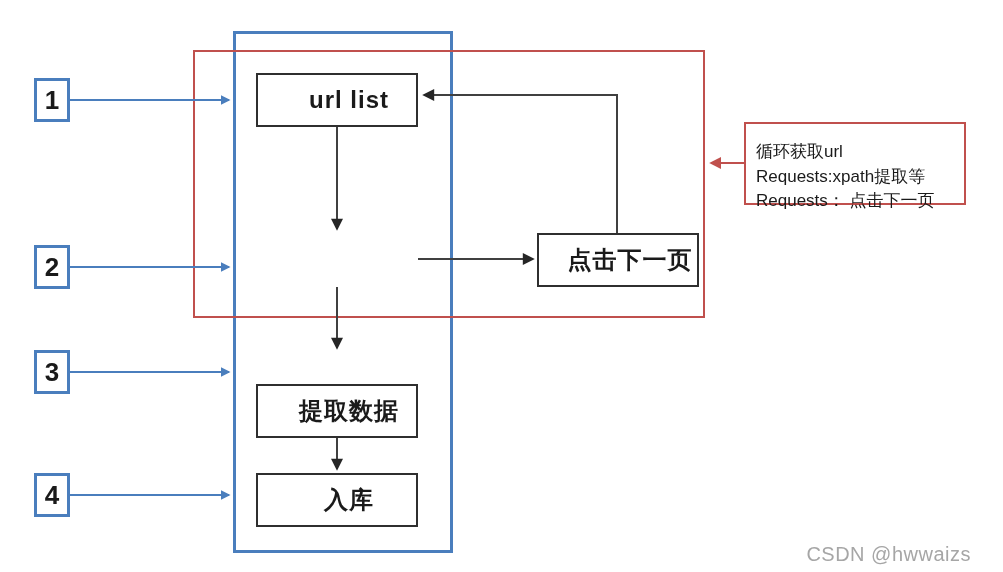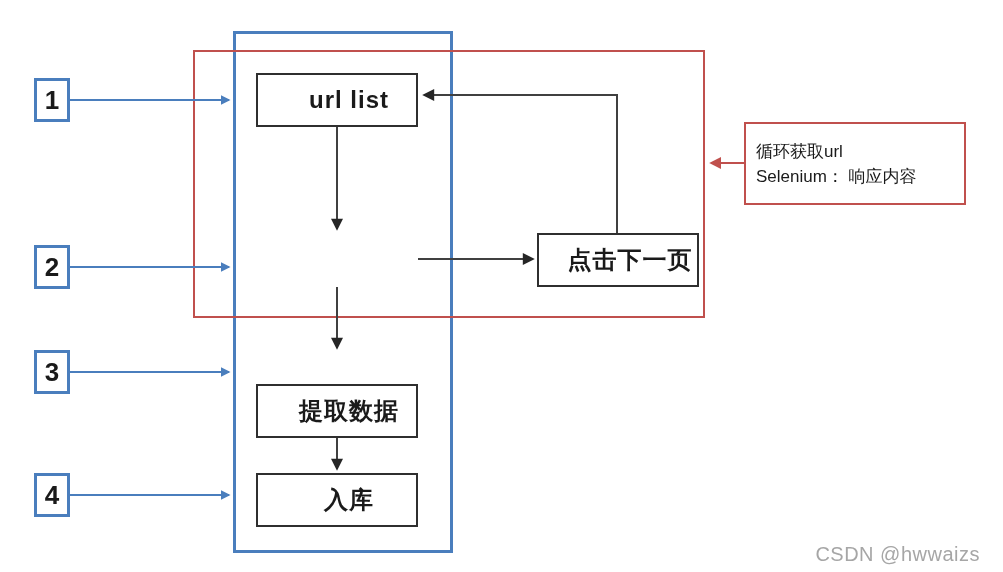--- a/index.html
+++ b/index.html
@@ -64,21 +64,21 @@
     position:absolute;
     left:744px;top:122px;width:222px;height:83px;
     border:2px solid var(--red);
     background:#ffffff;
     padding:16px 10px;
     font-size:17px;line-height:1.45;color:#1a1a1a;
     white-space:nowrap;
   }
   .watermark{
     position:absolute;
-    right:23px;bottom:6px;
+    right:32px;bottom:6px;
     font-size:20px;color:var(--watermark);
     letter-spacing:0.5px;
   }
   svg.overlay{
     position:absolute;left:0;top:0;width:1003px;height:572px;
     pointer-events:none;
   }
   .l-blue{stroke:var(--blue);stroke-width:2;fill:none;}
   .l-dark{stroke:var(--arrow);stroke-width:2;fill:none;}
   .l-red{stroke:var(--red);stroke-width:2;fill:none;}
@@ -162,18 +162,19 @@
   </div>
   <div class="flow-box" id="box-extract-data">
     <span>提取数据</span>
   </div>
   <div class="flow-box" id="box-store">
     <span>入库</span>
   </div>
 
   <div class="annotation">
     <div>循环获取url</div>
-    <div>Selenium： 响应内容</div>
+    <div>Requests:xpath提取等</div>
+    <div>Requests： 点击下一页</div>
   </div>
 
   <div class="watermark">CSDN @hwwaizs</div>
 
 </div>
 
 </body></html>

